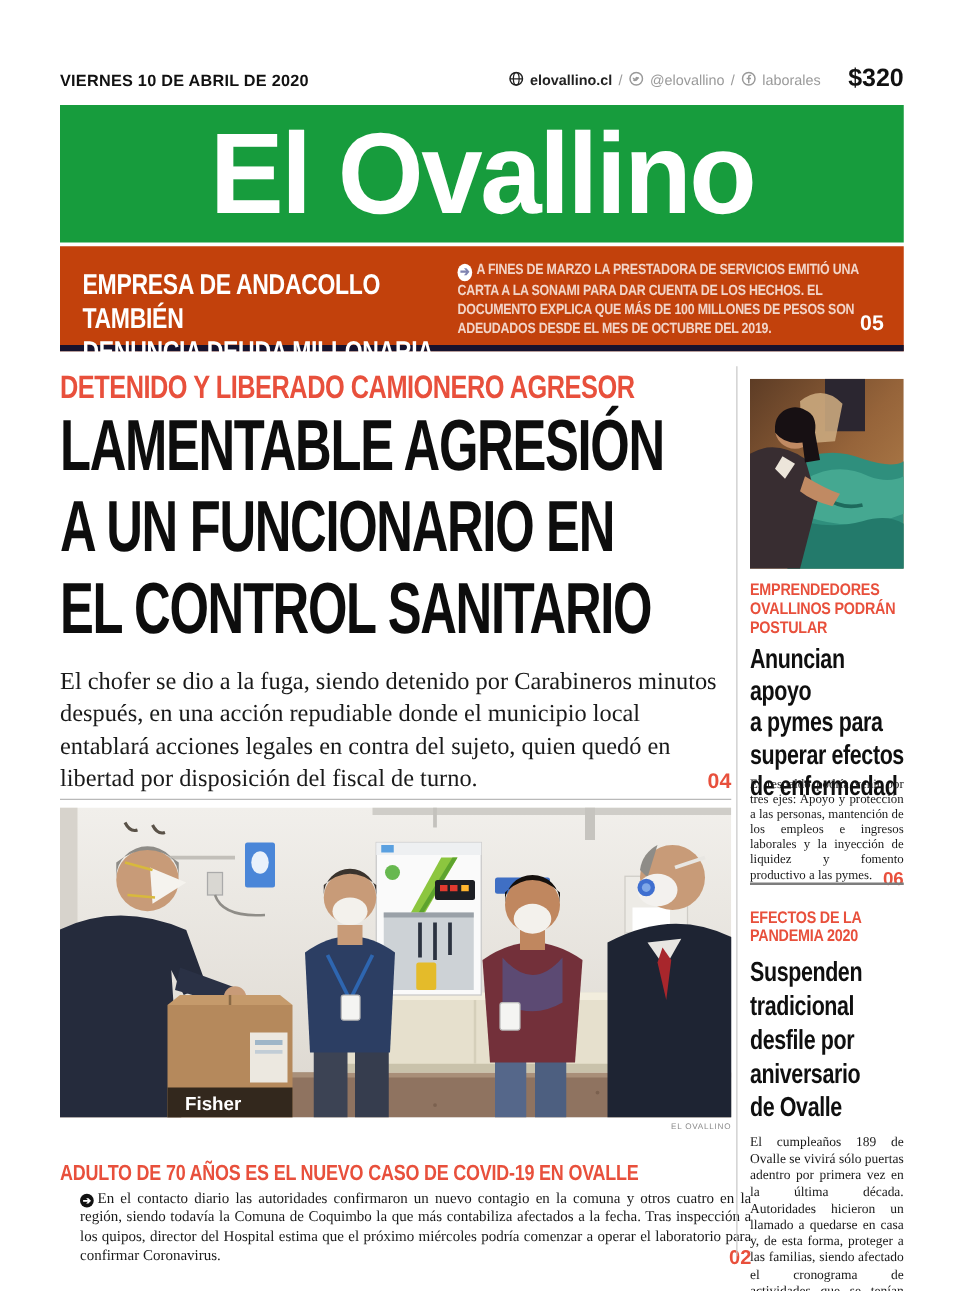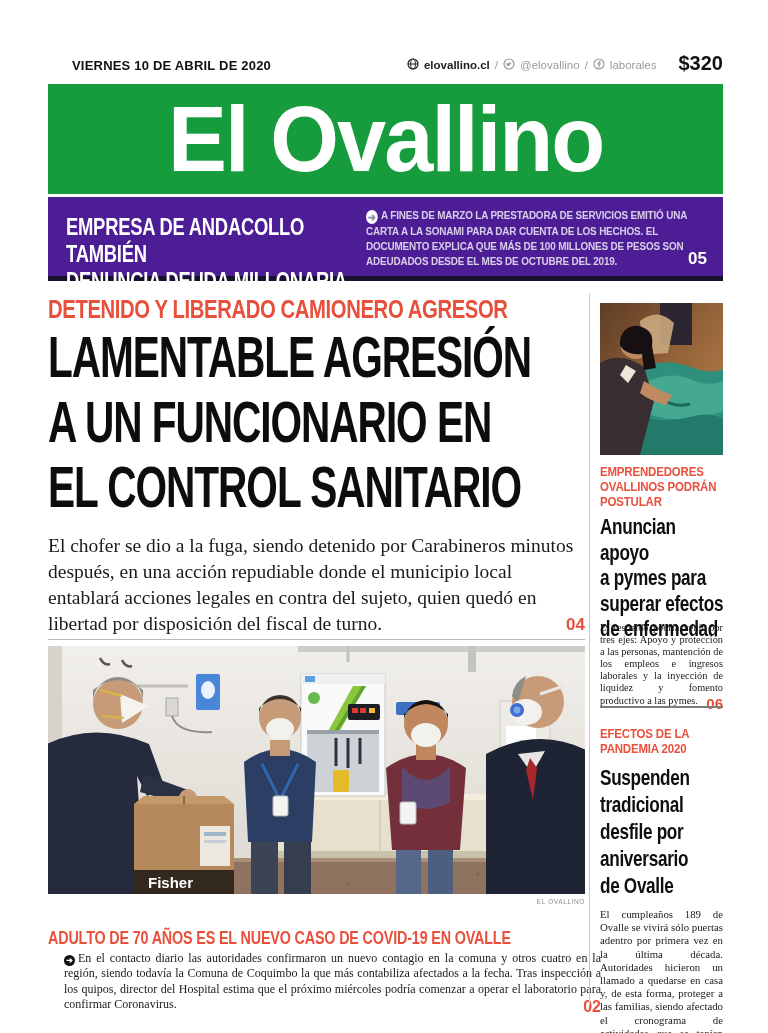--- a/index.html
+++ b/index.html
@@ -6,36 +6,36 @@
   html,body { background:#ffffff; }
   .page {
     position:relative; width:768px; height:1033px; background:#ffffff;
     font-family:"Liberation Sans", sans-serif; overflow:hidden;
   }
   .abs { position:absolute; }
   .cond { transform-origin:0 0; }
 
   
   .topbar { left:48px; top:52px; width:675px; display:flex; align-items:baseline; }
-  .date { font-weight:bold; font-size:13px; letter-spacing:.2px; color:#111;margin-left:24px; }
+  .date { font-weight:bold; font-size:13px; letter-spacing:.2px; color:#111; }
   .edition { font-size:10.5px; color:#9a9a9a; margin-left:8px; }
   .topbar-spacer { flex:1; }
   .social { display:flex; align-items:center; font-size:11.5px; color:#9a9a9a; gap:5px; }
   .site { font-weight:bold; color:#222; }
   .icn { display:inline-block; vertical-align:-1px; }
   .price { font-weight:bold; font-size:20px; color:#111; margin-left:22px; }
 
   
   .masthead { left:48px; top:84px; width:675px; height:110px; background:#179c3d;
     display:flex; align-items:center; justify-content:center; }
   .masthead-title { color:#fff; font-weight:bold; font-size:92px; letter-spacing:-2px;
     transform:scaleX(.96); transform-origin:center; }
 
   
-  .banner { left:48px; top:197px; width:675px; height:84px; background:#4c1d95;
+  .banner { left:48px; top:197px; width:675px; height:84px; background:#c2410c;
     border-bottom:5px solid #16122d; }
   .banner-h { position:absolute; left:18px; top:17px; width:400px; color:#fff; font-weight:bold;
     font-size:23px; line-height:27px; letter-spacing:-.3px; transform:scaleX(.8); }
   .banner-sum { position:absolute; left:318px; top:11px; width:420px; transform:scaleX(.84);
     color:rgba(255,255,255,.78); font-weight:bold; font-size:11.8px; line-height:15.2px; letter-spacing:-.2px; }
   .arrow-circle { display:inline-flex; width:14px; height:14px; border-radius:50%; background:#fff;
     color:#8084b1; font-weight:bold; font-size:11px; line-height:14px; align-items:center; justify-content:center;
     margin-right:4px; vertical-align:-2px; }
   .banner-pg { position:absolute; right:16px; bottom:7px; color:#fff; font-weight:bold; font-size:17px; }
 

